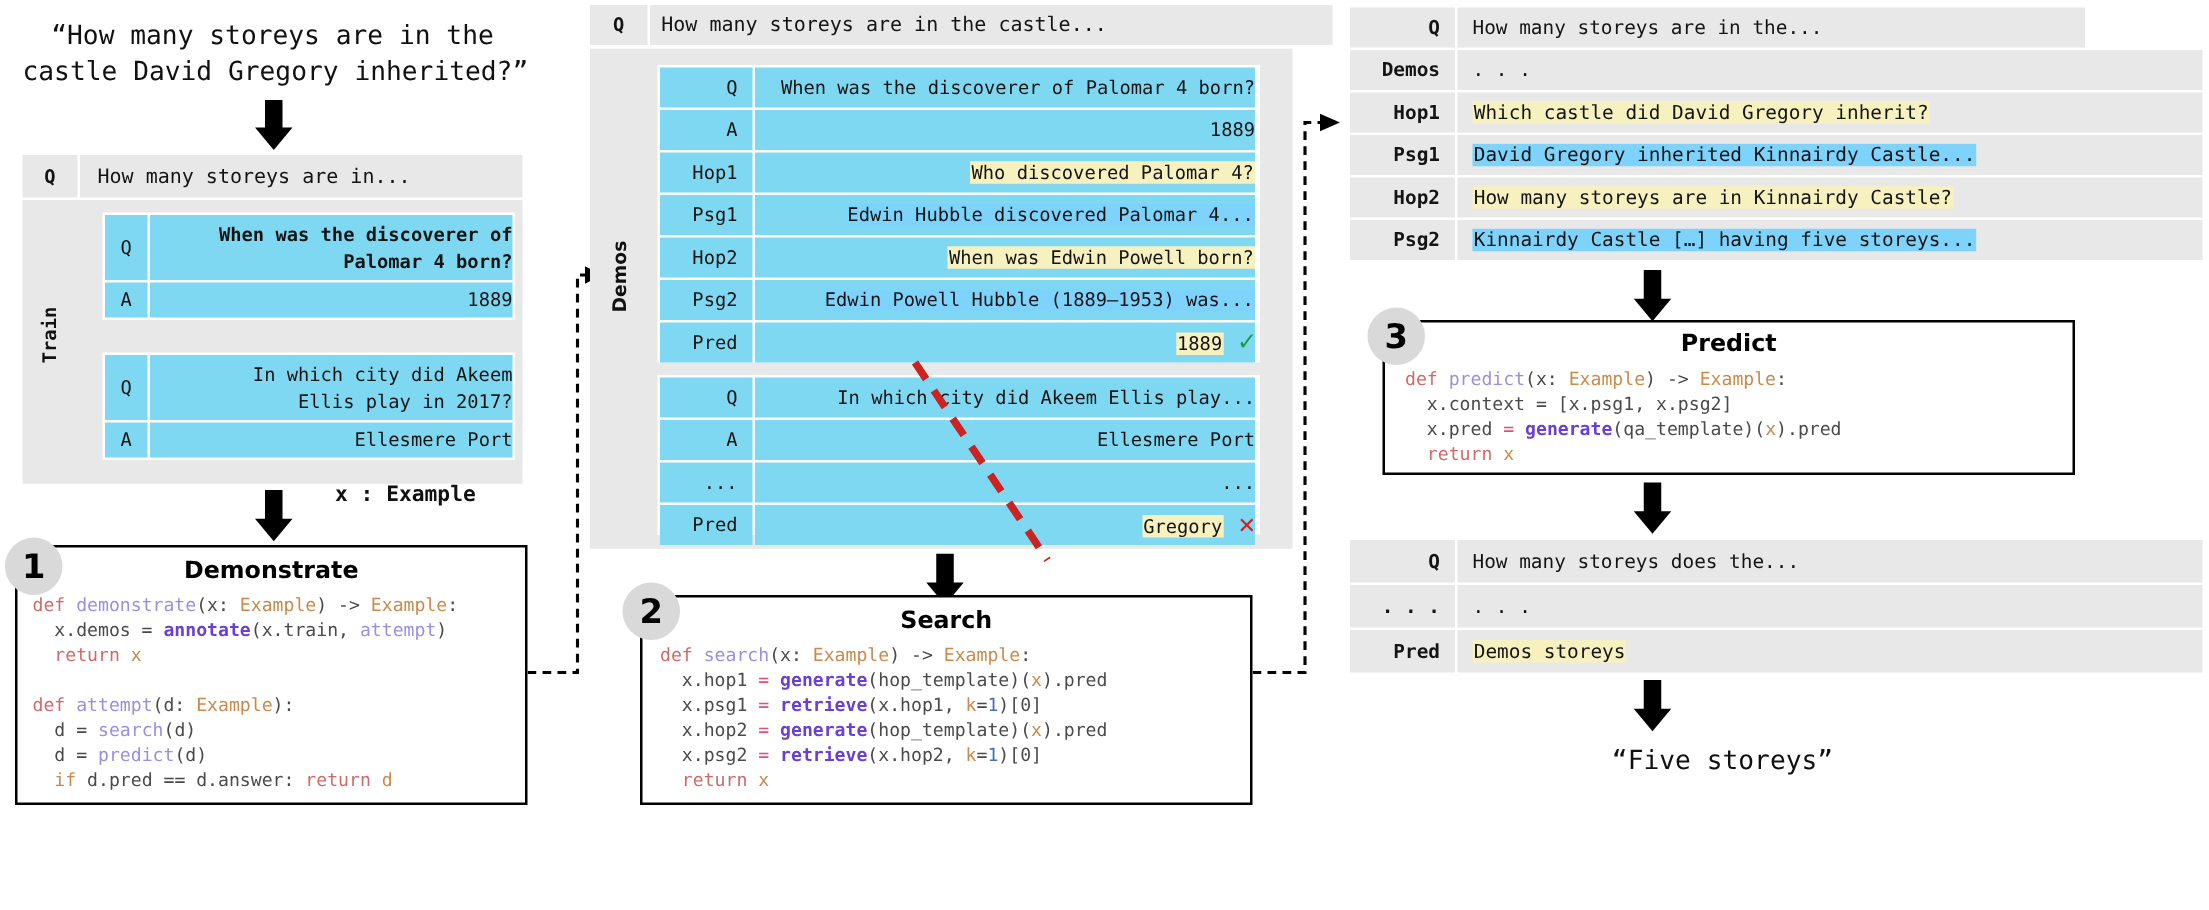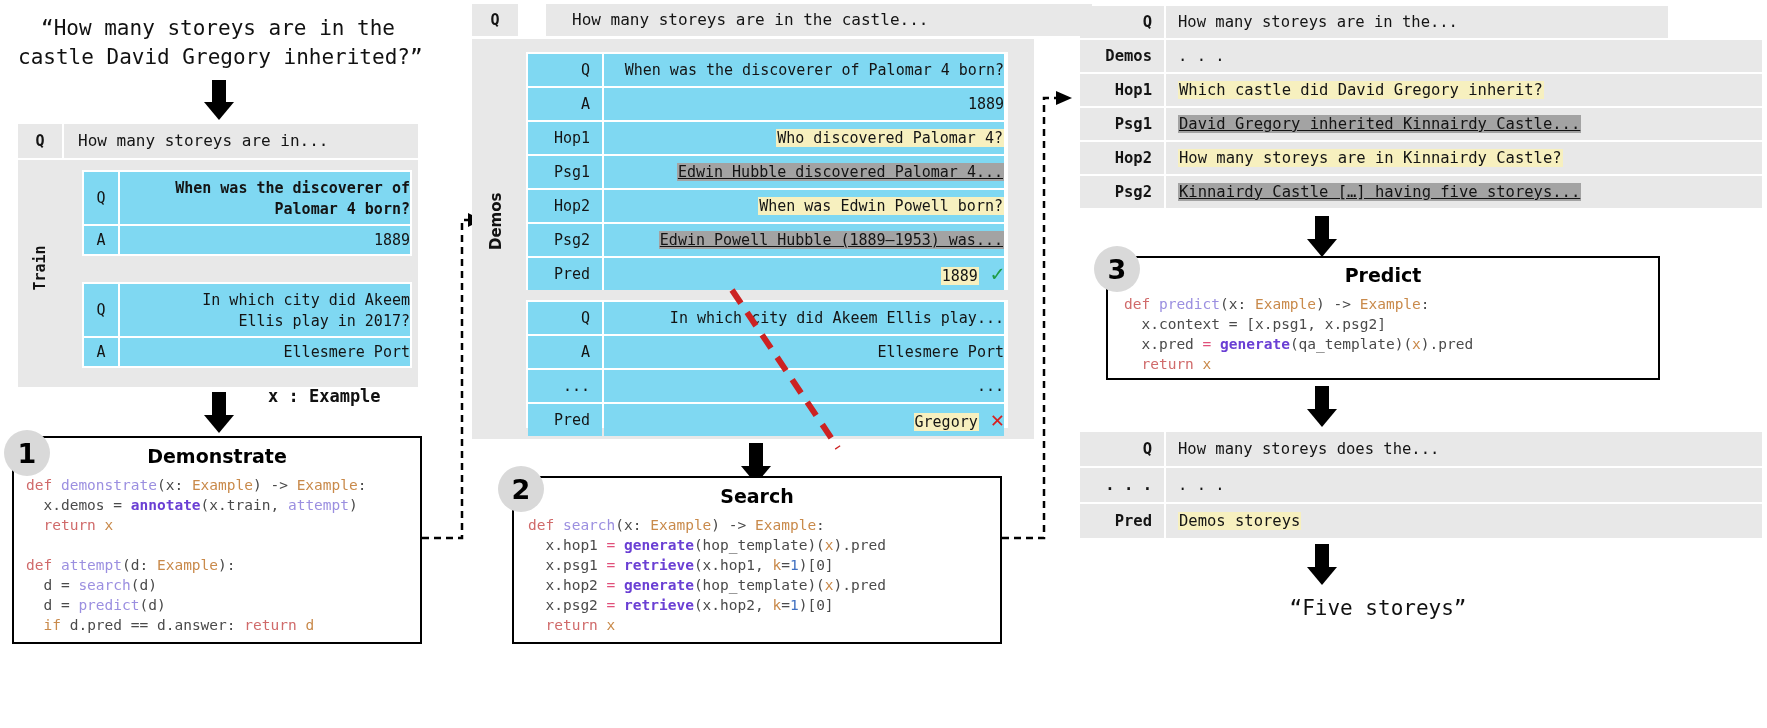--- a/index.html
+++ b/index.html
@@ -22,21 +22,21 @@
   }
   .bluecell {
     background: #7fd8f2;
     font-family: "DejaVu Sans Mono", monospace;
     color: #141414;
     white-space: nowrap;
     text-align: right;
   }
   .lbl { text-align: right; }
   .hl { background: #f7f0bf; padding: 0 1px; }
-  .hlw { background: #a3a3a3; padding: 0 1px; text-decoration: underline; }
+  .hlw { background: #7dd3fc; padding: 0 1px; }
 
   
   .quote {
     font-family: "DejaVu Sans Mono", monospace;
     font-size: 21px;
     line-height: 29px;
     color: #111;
     text-align: center;
     white-space: pre;
   }
@@ -159,21 +159,21 @@
 <div class="stepnum" style="left:4px; top:430px;">1</div>
 
 <div class="abs" style="left:422px; top:212px; width:62px; height:328px;">
   <svg width="62" height="328" style="display:block;">
     <path d="M0,326 L40,326 L40,8 L48,8" stroke="#000" stroke-width="2.5" fill="none" stroke-dasharray="7,5"></path>
     <polygon points="46,1 60,8 46,15" fill="#000"></polygon>
   </svg>
 </div>
 
 <div class="abs graycell" style="left:472px; top:4px; width:46px; height:32px; line-height:32px; text-align:center; font-size:15px; font-weight:bold;">Q</div>
-<div class="abs graycell" style="left:520px; top:4px; width:546px; height:32px; line-height:32px; padding-left:26px; box-sizing:border-box; font-size:16px;margin-left:26px;">How many storeys are in the castle...</div>
+<div class="abs graycell" style="left:520px; top:4px; width:546px; height:32px; line-height:32px; padding-left:9px; box-sizing:border-box; font-size:16px;">How many storeys are in the castle...</div>
 
 <div class="abs grayrow" style="left:472px; top:39px; width:562px; height:400px;"></div>
 <div class="vlabel" style="left:473px; top:218px; width:46px; text-align:center; font-family:'DejaVu Sans', sans-serif;">Demos</div>
 
 <div class="abs" id="demo1-table" style="left:526px; top:52px; width:482px; height:238px; background:#fff;">
     <div class="abs bluecell lbl" style="left: 2px; top: 2px; width: 74px; height: 32px; line-height: 32px; padding-right: 12px; box-sizing: border-box; font-size: 15px;">Q</div>
     <div class="abs bluecell" style="left: 78px; top: 2px; width: 400px; height: 32px; line-height: 32px; padding-left: 12px; box-sizing: border-box; font-size: 15px; overflow: hidden;"><span>When was the discoverer of Palomar 4 born?</span></div>
     <div class="abs bluecell lbl" style="left: 2px; top: 36px; width: 74px; height: 32px; line-height: 32px; padding-right: 12px; box-sizing: border-box; font-size: 15px;">A</div>
     <div class="abs bluecell" style="left: 78px; top: 36px; width: 400px; height: 32px; line-height: 32px; padding-left: 12px; box-sizing: border-box; font-size: 15px; overflow: hidden;"><span>1889</span></div>
     <div class="abs bluecell lbl" style="left: 2px; top: 70px; width: 74px; height: 32px; line-height: 32px; padding-right: 12px; box-sizing: border-box; font-size: 15px;">Hop1</div>

